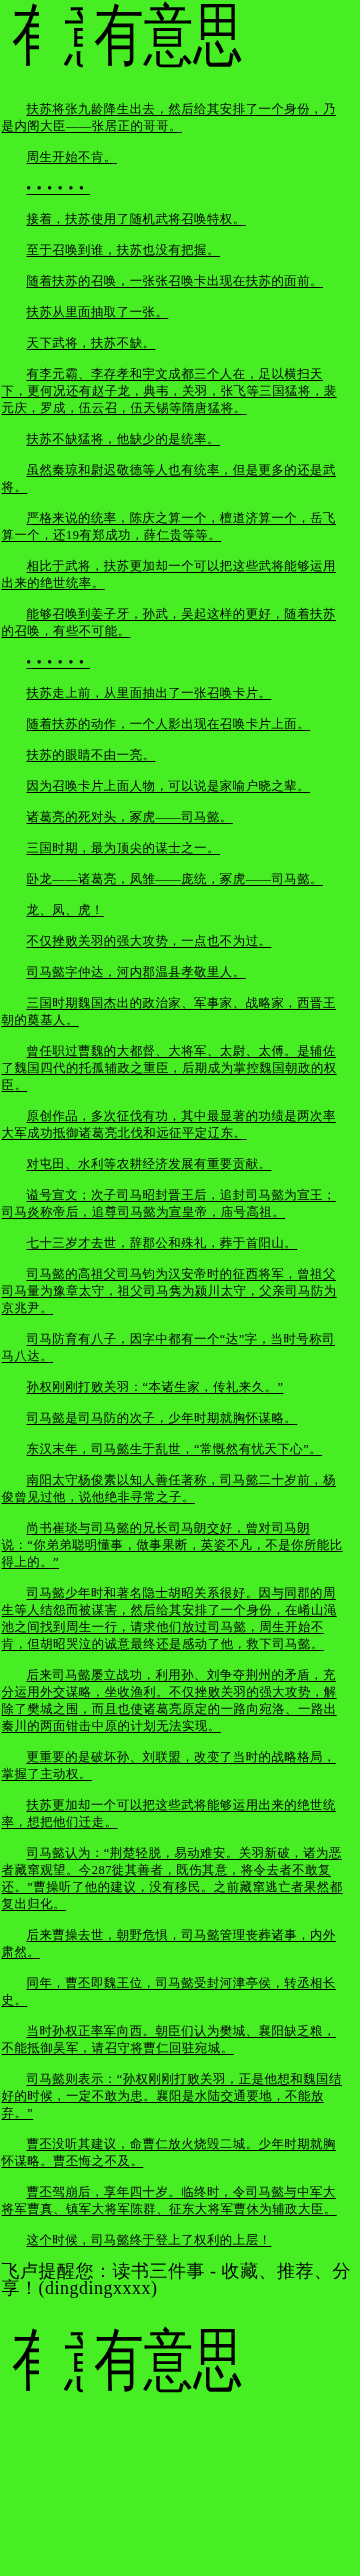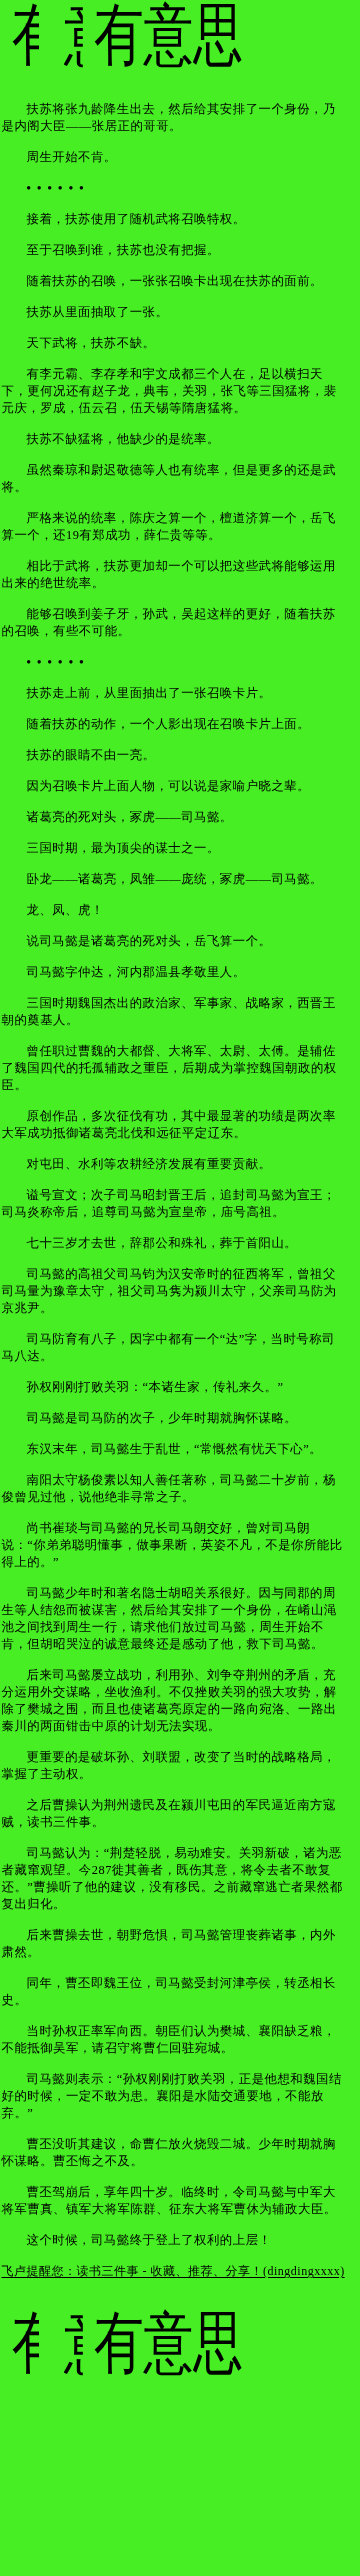--- a/index.html
+++ b/index.html
@@ -39,34 +39,34 @@
   .wm-c1 { width: 0.55em; margin-right: 0.50em; }
   .wm-c2 { width: 0.38em; margin-right: 0.22em; }
 
   
   .content { padding: 0 2.1px 0 1.5px; }
   .para {
     font-size: 12.4px;
     line-height: 17px;
     margin: 0 12px 14px 0;
     text-indent: 25px;
+    text-decoration: underline;
     text-underline-offset: 1.5px;
     word-break: break-all;
     letter-spacing: 0.5px;
   }
   .para.dots {
     letter-spacing: 6.2px;
     font-weight: bold;
   }
   .footer-line {
-    font-size: 12px;
+    font-size: 18px;
     line-height: 17px;
     margin: 0 0 14px 0;
     text-indent: 0;
-    text-decoration: underline;
     text-underline-offset: 1.5px;
     word-break: break-all;
     letter-spacing: 0.5px;
     padding: 0 2.1px 0 1.5px;
   }
 </style>
 </head>
 <body>
 
 <div class="page">
@@ -92,39 +92,39 @@
       <p class="para">能够召唤到姜子牙，孙武，吴起这样的更好，随着扶苏的召唤，有些不可能。</p>
       <p class="para dots">••••••</p>
       <p class="para">扶苏走上前，从里面抽出了一张召唤卡片。</p>
       <p class="para">随着扶苏的动作，一个人影出现在召唤卡片上面。</p>
       <p class="para">扶苏的眼睛不由一亮。</p>
       <p class="para">因为召唤卡片上面人物，可以说是家喻户晓之辈。</p>
       <p class="para">诸葛亮的死对头，冢虎——司马懿。</p>
       <p class="para">三国时期，最为顶尖的谋士之一。</p>
       <p class="para">卧龙——诸葛亮，凤雏——庞统，冢虎——司马懿。</p>
       <p class="para">龙、凤、虎！</p>
-      <p class="para">说司马懿是诸葛亮的死对头，岳飞算一个。</p>
+      <p class="para">不仅挫败关羽的强大攻势，一点也不为过。</p>
       <p class="para">司马懿字仲达，河内郡温县孝敬里人。</p>
       <p class="para">三国时期魏国杰出的政治家、军事家、战略家，西晋王朝的奠基人。</p>
       <p class="para">曾任职过曹魏的大都督、大将军、太尉、太傅。是辅佐了魏国四代的托孤辅政之重臣，后期成为掌控魏国朝政的权臣。</p>
       <p class="para">原创作品，多次征伐有功，其中最显著的功绩是两次率大军成功抵御诸葛亮北伐和远征平定辽东。</p>
       <p class="para">对屯田、水利等农耕经济发展有重要贡献。</p>
       <p class="para">谥号宣文；次子司马昭封晋王后，追封司马懿为宣王；司马炎称帝后，追尊司马懿为宣皇帝，庙号高祖。</p>
       <p class="para">七十三岁才去世，辞郡公和殊礼，葬于首阳山。</p>
       <p class="para">司马懿的高祖父司马钧为汉安帝时的征西将军，曾祖父司马量为豫章太守，祖父司马隽为颍川太守，父亲司马防为京兆尹。</p>
       <p class="para">司马防育有八子，因字中都有一个“达”字，当时号称司马八达。</p>
       <p class="para">孙权刚刚打败关羽：“本诸生家，传礼来久。”</p>
       <p class="para">司马懿是司马防的次子，少年时期就胸怀谋略。</p>
       <p class="para">东汉末年，司马懿生于乱世，“常慨然有忧天下心”。</p>
       <p class="para">南阳太守杨俊素以知人善任著称，司马懿二十岁前，杨俊曾见过他，说他绝非寻常之子。</p>
       <p class="para">尚书崔琰与司马懿的兄长司马朗交好，曾对司马朗说：“你弟弟聪明懂事，做事果断，英姿不凡，不是你所能比得上的。”</p>
       <p class="para">司马懿少年时和著名隐士胡昭关系很好。因与同郡的周生等人结怨而被谋害，然后给其安排了一个身份，在崤山渑池之间找到周生一行，请求他们放过司马懿，周生开始不肯，但胡昭哭泣的诚意最终还是感动了他，救下司马懿。</p>
       <p class="para">后来司马懿屡立战功，利用孙、刘争夺荆州的矛盾，充分运用外交谋略，坐收渔利。不仅挫败关羽的强大攻势，解除了樊城之围，而且也使诸葛亮原定的一路向宛洛、一路出秦川的两面钳击中原的计划无法实现。</p>
       <p class="para">更重要的是破坏孙、刘联盟，改变了当时的战略格局，掌握了主动权。</p>
-      <p class="para">之后曹操认为荆州遗民及在颍川屯田的军民逼近南方寇贼，读书三件事。</p>
+      <p class="para">扶苏更加却一个可以把这些武将能够运用出来的绝世统率，想把他们迁走。</p>
       <p class="para">司马懿认为：“荆楚轻脱，易动难安。关羽新破，诸为恶者藏窜观望。今287徙其善者，既伤其意，将令去者不敢复还。”曹操听了他的建议，没有移民。之前藏窜逃亡者果然都复出归化。</p>
       <p class="para">后来曹操去世，朝野危惧，司马懿管理丧葬诸事，内外肃然。</p>
       <p class="para">同年，曹丕即魏王位，司马懿受封河津亭侯，转丞相长史。</p>
       <p class="para">当时孙权正率军向西。朝臣们认为樊城、襄阳缺乏粮，不能抵御吴军，请召守将曹仁回驻宛城。</p>
       <p class="para">司马懿则表示：“孙权刚刚打败关羽，正是他想和魏国结好的时候，一定不敢为患。襄阳是水陆交通要地，不能放弃。”</p>
       <p class="para">曹丕没听其建议，命曹仁放火烧毁二城。少年时期就胸怀谋略。曹丕悔之不及。</p>
       <p class="para">曹丕驾崩后，享年四十岁。临终时，令司马懿与中军大将军曹真、镇军大将军陈群、征东大将军曹休为辅政大臣。</p>
       <p class="para">这个时候，司马懿终于登上了权利的上层！</p>
     </div>
 

